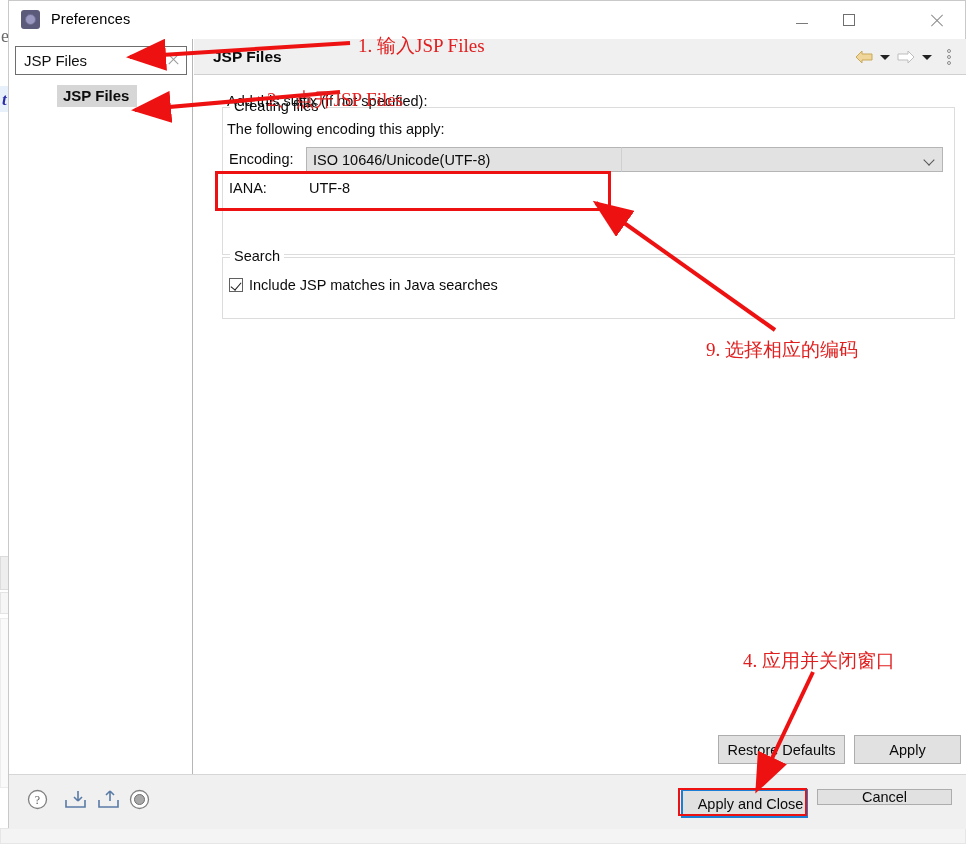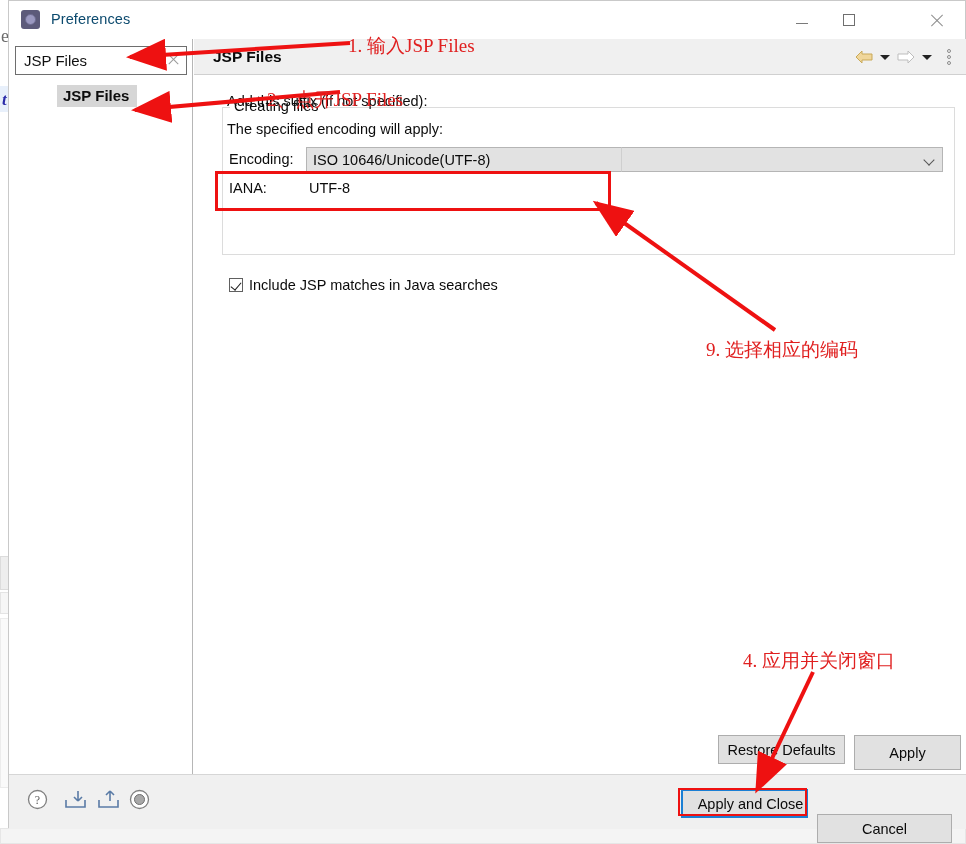--- a/index.html
+++ b/index.html
@@ -54,21 +54,21 @@
     background: #5c5a7a;
     display: flex; align-items: center; justify-content: center;
   }
   #app-icon .inner {
     width: 11px; height: 11px; border-radius: 50%;
     background: #9a98c0;
     border: 1.5px solid #6e6c92;
   }
   #title-text {
     position: absolute; left: 42px; top: 10px;
-    font-size: 14.5px; color: #0c4a6e;
+    font-size: 14.5px; color: #000000;
     letter-spacing: .1px;
   }
   .winbtn {
     position: absolute; top: 0; height: 38px; width: 46px;
     display: flex; align-items: center; justify-content: center;
     cursor: default;
   }
   #btn-min { right: 140px; }
   #btn-max { right: 93px; }
   #btn-close { right: 0px; width: 58px; }
@@ -369,40 +369,43 @@
           </div>
         </div>
       </div>
 
       <div class="groupbox" style="left:28px; top:68px; width:733px; height:148px;">
         <div class="group-legend">Creating files</div>
       </div>
 
       <div class="fieldlabel" style="left:33px; top:54px;">Add this suffix (if not specified):</div>
 
-      <div class="fieldlabel" style="left:33px; top:82px;">The specified encoding will apply:</div>
+      <div class="fieldlabel" style="left:33px; top:82px;">The following encoding this apply:</div>
 
       <div class="fieldlabel" style="left:35px; top:112px;">Encoding:</div>
       <div class="combo split-left" style="left:112px; top:108px; width:315px;">
         <span class="val">ISO 10646/Unicode(UTF-8)</span>
       </div>
       <div class="combo split-right" style="left:427px; top:108px; width:322px;">
         <span class="arrow"></span>
       </div>
 
       <div class="fieldlabel" style="left:35px; top:141px;">IANA:</div>
       <div class="fieldlabel" style="left:115px; top:141px;">UTF-8</div>
 
+      <div class="groupbox" style="left:28px; top:218px; width:733px; height:62px;">
+        <div class="group-legend">Search</div>
+      </div>
       <div class="checkrow" style="left:35px; top:238px;">
         <span class="checkbox checked"></span>
         <span>Include JSP matches in Java searches</span>
       </div>
 
       <div class="btn" style="left:524px; top:696px; width:127px; height:29px;">Restore Defaults</div>
-      <div class="btn" style="left:660px; top:696px; width:107px; height:35px;">Apply</div>
+      <div class="btn" style="left:660px; top:696px; width:107px; height:29px;">Apply</div>
     </div>
   </div>
 
   <div id="footer">
 
     <div class="foot-icon" style="left:18px;">
       <svg width="21" height="21" viewBox="0 0 21 21">
         <circle cx="10.5" cy="10.5" r="9" fill="#ffffff" stroke="#7f7f7f" stroke-width="1.3"></circle>
         <text x="10.5" y="15" font-size="12" text-anchor="middle" font-family="Liberation Serif, serif" fill="#555555">?</text>
       </svg>
@@ -423,21 +426,21 @@
     </div>
 
     <div class="foot-icon" style="left:120px;">
       <svg width="21" height="21" viewBox="0 0 21 21">
         <circle cx="10.5" cy="10.5" r="9" fill="#ffffff" stroke="#7f7f7f" stroke-width="1.3"></circle>
         <circle cx="10.5" cy="10.5" r="5" fill="#a8a8a8" stroke="#6f6f6f" stroke-width="1"></circle>
       </svg>
     </div>
 
     <div class="btn default" style="left:672px; top:14px; width:127px; height:29px;padding-left:12px;">Apply and Close</div>
-    <div class="btn" style="left:808px; top:14px; width:135px; height:29px;margin-top:25px;">Cancel</div>
+    <div class="btn" style="left:808px; top:14px; width:135px; height:16px;">Cancel</div>
   </div>
 </div>
 
 <div class="redbox" style="left:215px; top:171px; width:396px; height:40px;"></div>
 <div class="redbox" style="left:678px; top:788px; width:129px; height:28px; border-width:2px; border-color:#ee1111;"></div>
 
 <svg id="anno-svg">
   <defs>
     <marker id="ah" markerWidth="10" markerHeight="8" refX="9" refY="4" orient="auto">
       <polygon points="0,0 10,4 0,8" fill="#ee1111"></polygon>
@@ -446,16 +449,16 @@
 
   <line x1="350" y1="43" x2="130" y2="57" stroke="#ee1111" stroke-width="4" marker-end="url(#ah)"></line>
 
   <line x1="340" y1="92" x2="135" y2="110" stroke="#ee1111" stroke-width="4" marker-end="url(#ah)"></line>
 
   <line x1="775" y1="330" x2="596" y2="203" stroke="#ee1111" stroke-width="4" marker-end="url(#ah)"></line>
 
   <line x1="813" y1="672" x2="757" y2="790" stroke="#ee1111" stroke-width="4" marker-end="url(#ah)"></line>
 </svg>
 
-<div class="anno-text" style="left:348px; top:33px;">1. 输入JSP Files</div>
+<div class="anno-text" style="left:358px; top:33px;">1. 输入JSP Files</div>
 <div class="anno-text" style="left:267px; top:87px;text-align:center;">2、点开JSP Files</div>
 <div class="anno-text" style="left:706px; top:337px;">9. 选择相应的编码</div>
 <div class="anno-text" style="left:743px; top:648px;text-align:center;">4. 应用并关闭窗口</div>
 
 </body></html>

